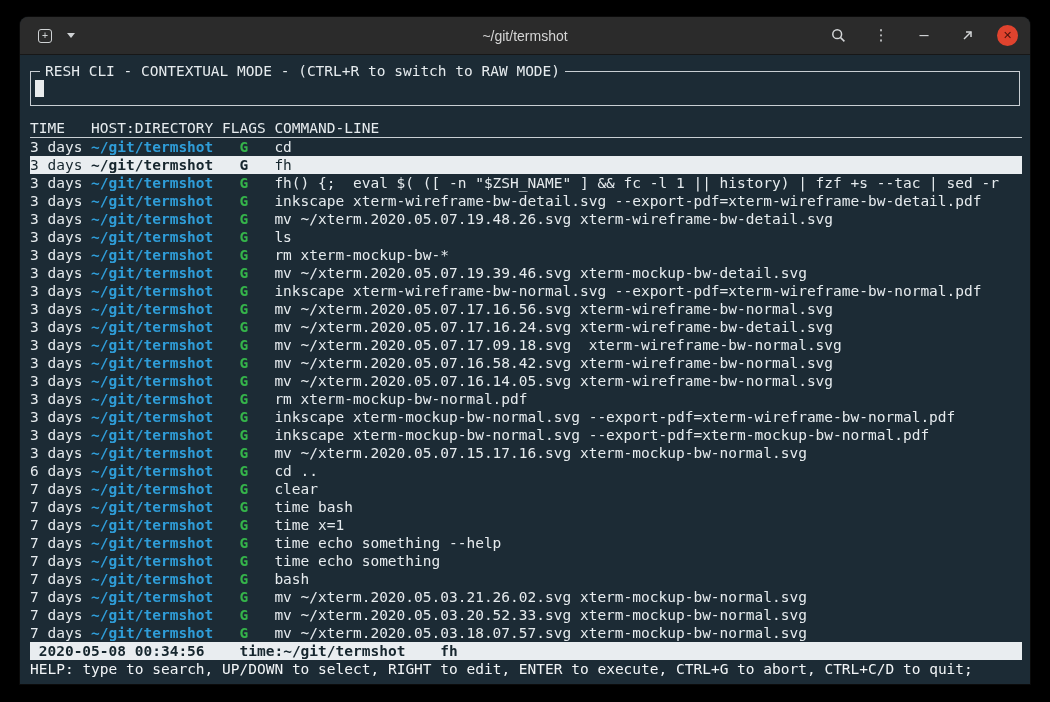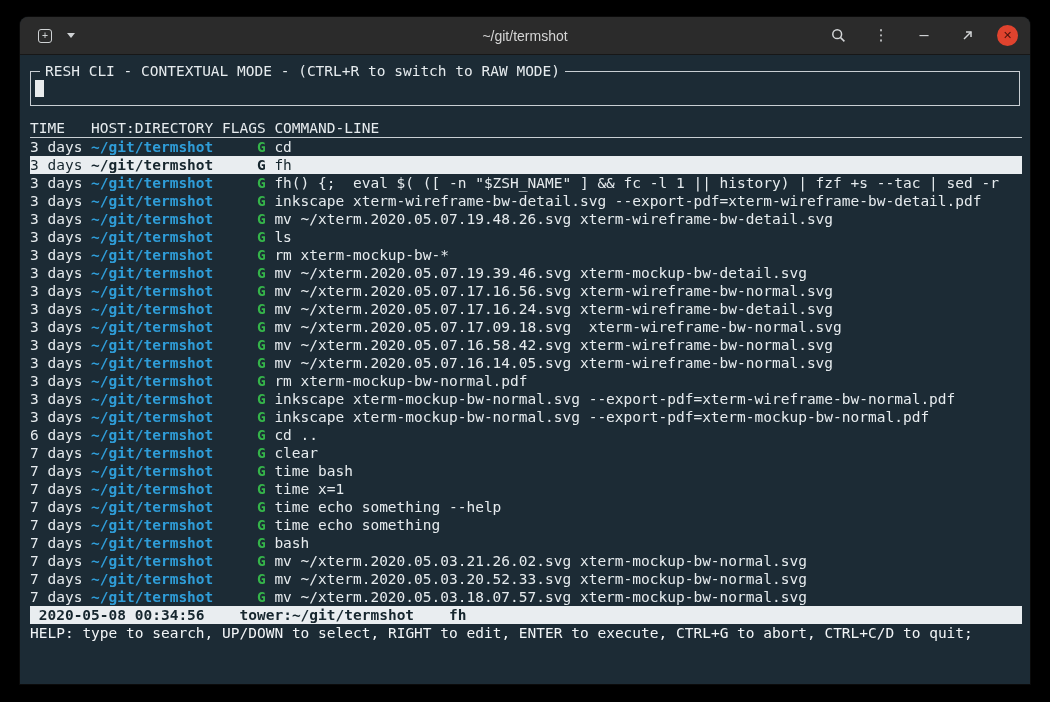--- a/index.html
+++ b/index.html
@@ -80,21 +80,21 @@
     white-space: pre;
   }
   .cursor { position: absolute; left: 4px; top: 8px; width: 9px; height: 17px; background: #e9ebec; }
   .table-header {
     margin-top: 13px;
     border-bottom: 1px solid var(--border, #c9cfd4);
     height: 19px; white-space: nowrap; overflow: hidden;
   }
   .c-time { display: inline-block; width: 6ch; text-align: left; white-space: pre; color: var(--text, #e6ebee); }
   .c-host { display: inline-block; width: 14ch; margin-left: 1ch; white-space: pre; color: var(--host-blue, #2f9dd8); font-weight: bold; }
-  .c-flag { display: inline-block; width: 5ch; margin-left: 1ch; text-align: right; white-space: pre; color: var(--flag-green, #35b44a); font-weight: bold; }
+  .c-flag { display: inline-block; width: 5ch; margin-left: 1ch; text-align: center; white-space: pre; color: var(--flag-green, #35b44a); font-weight: bold; }
   .c-cmd  { margin-left: 1ch; white-space: pre; color: var(--text, #e6ebee); }
   .table-header .c-time, .table-header .c-host, .table-header .c-flag, .table-header .c-cmd {
     color: var(--text, #e6ebee); font-weight: normal;
   }
   .rows { }
   .row { height: 18px; white-space: nowrap; overflow: hidden; }
   .row.selected { background: var(--selection-bg, #e9edf0); }
   .row.selected .c-time, .row.selected .c-host, .row.selected .c-flag, .row.selected .c-cmd {
     color: var(--selection-text, #16262e);
   }
@@ -160,38 +160,40 @@
 
     <div class="rows" id="rows">
         <div class="row"><span class="c-time">3 days</span><span class="c-host">~/git/termshot</span><span class="c-flag">G</span><span class="c-cmd">cd</span></div>
         <div class="row selected"><span class="c-time">3 days</span><span class="c-host">~/git/termshot</span><span class="c-flag">G</span><span class="c-cmd">fh</span></div>
         <div class="row"><span class="c-time">3 days</span><span class="c-host">~/git/termshot</span><span class="c-flag">G</span><span class="c-cmd">fh() {;  eval $( ([ -n "$ZSH_NAME" ] &amp;&amp; fc -l 1 || history) | fzf +s --tac | sed -r</span></div>
         <div class="row"><span class="c-time">3 days</span><span class="c-host">~/git/termshot</span><span class="c-flag">G</span><span class="c-cmd">inkscape xterm-wireframe-bw-detail.svg --export-pdf=xterm-wireframe-bw-detail.pdf</span></div>
         <div class="row"><span class="c-time">3 days</span><span class="c-host">~/git/termshot</span><span class="c-flag">G</span><span class="c-cmd">mv ~/xterm.2020.05.07.19.48.26.svg xterm-wireframe-bw-detail.svg</span></div>
         <div class="row"><span class="c-time">3 days</span><span class="c-host">~/git/termshot</span><span class="c-flag">G</span><span class="c-cmd">ls</span></div>
         <div class="row"><span class="c-time">3 days</span><span class="c-host">~/git/termshot</span><span class="c-flag">G</span><span class="c-cmd">rm xterm-mockup-bw-*</span></div>
         <div class="row"><span class="c-time">3 days</span><span class="c-host">~/git/termshot</span><span class="c-flag">G</span><span class="c-cmd">mv ~/xterm.2020.05.07.19.39.46.svg xterm-mockup-bw-detail.svg</span></div>
+        <div class="row"><span class="c-time">3 days</span><span class="c-host">~/git/termshot</span><span class="c-flag">G</span><span class="c-cmd">inkscape xterm-wireframe-bw-normal.svg --export-pdf=xterm-wireframe-bw-normal.pdf</span></div>
         <div class="row"><span class="c-time">3 days</span><span class="c-host">~/git/termshot</span><span class="c-flag">G</span><span class="c-cmd">mv ~/xterm.2020.05.07.17.16.56.svg xterm-wireframe-bw-normal.svg</span></div>
         <div class="row"><span class="c-time">3 days</span><span class="c-host">~/git/termshot</span><span class="c-flag">G</span><span class="c-cmd">mv ~/xterm.2020.05.07.17.16.24.svg xterm-wireframe-bw-detail.svg</span></div>
         <div class="row"><span class="c-time">3 days</span><span class="c-host">~/git/termshot</span><span class="c-flag">G</span><span class="c-cmd">mv ~/xterm.2020.05.07.17.09.18.svg  xterm-wireframe-bw-normal.svg</span></div>
         <div class="row"><span class="c-time">3 days</span><span class="c-host">~/git/termshot</span><span class="c-flag">G</span><span class="c-cmd">mv ~/xterm.2020.05.07.16.58.42.svg xterm-wireframe-bw-normal.svg</span></div>
         <div class="row"><span class="c-time">3 days</span><span class="c-host">~/git/termshot</span><span class="c-flag">G</span><span class="c-cmd">mv ~/xterm.2020.05.07.16.14.05.svg xterm-wireframe-bw-normal.svg</span></div>
         <div class="row"><span class="c-time">3 days</span><span class="c-host">~/git/termshot</span><span class="c-flag">G</span><span class="c-cmd">rm xterm-mockup-bw-normal.pdf</span></div>
         <div class="row"><span class="c-time">3 days</span><span class="c-host">~/git/termshot</span><span class="c-flag">G</span><span class="c-cmd">inkscape xterm-mockup-bw-normal.svg --export-pdf=xterm-wireframe-bw-normal.pdf</span></div>
         <div class="row"><span class="c-time">3 days</span><span class="c-host">~/git/termshot</span><span class="c-flag">G</span><span class="c-cmd">inkscape xterm-mockup-bw-normal.svg --export-pdf=xterm-mockup-bw-normal.pdf</span></div>
+        <div class="row"><span class="c-time">3 days</span><span class="c-host">~/git/termshot</span><span class="c-flag">G</span><span class="c-cmd">mv ~/xterm.2020.05.07.15.17.16.svg xterm-mockup-bw-normal.svg</span></div>
         <div class="row"><span class="c-time">6 days</span><span class="c-host">~/git/termshot</span><span class="c-flag">G</span><span class="c-cmd">cd ..</span></div>
         <div class="row"><span class="c-time">7 days</span><span class="c-host">~/git/termshot</span><span class="c-flag">G</span><span class="c-cmd">clear</span></div>
         <div class="row"><span class="c-time">7 days</span><span class="c-host">~/git/termshot</span><span class="c-flag">G</span><span class="c-cmd">time bash</span></div>
         <div class="row"><span class="c-time">7 days</span><span class="c-host">~/git/termshot</span><span class="c-flag">G</span><span class="c-cmd">time x=1</span></div>
         <div class="row"><span class="c-time">7 days</span><span class="c-host">~/git/termshot</span><span class="c-flag">G</span><span class="c-cmd">time echo something --help</span></div>
         <div class="row"><span class="c-time">7 days</span><span class="c-host">~/git/termshot</span><span class="c-flag">G</span><span class="c-cmd">time echo something</span></div>
         <div class="row"><span class="c-time">7 days</span><span class="c-host">~/git/termshot</span><span class="c-flag">G</span><span class="c-cmd">bash</span></div>
         <div class="row"><span class="c-time">7 days</span><span class="c-host">~/git/termshot</span><span class="c-flag">G</span><span class="c-cmd">mv ~/xterm.2020.05.03.21.26.02.svg xterm-mockup-bw-normal.svg</span></div>
         <div class="row"><span class="c-time">7 days</span><span class="c-host">~/git/termshot</span><span class="c-flag">G</span><span class="c-cmd">mv ~/xterm.2020.05.03.20.52.33.svg xterm-mockup-bw-normal.svg</span></div>
         <div class="row"><span class="c-time">7 days</span><span class="c-host">~/git/termshot</span><span class="c-flag">G</span><span class="c-cmd">mv ~/xterm.2020.05.03.18.07.57.svg xterm-mockup-bw-normal.svg</span></div>
       </div>
 
-    <div class="statusbar"><span class="st-dt">2020-05-08 00:34:56</span><span class="st-host">tower:~/git/termshot</span><span class="st-cmd">fh</span></div>
+    <div class="statusbar"><span class="st-dt">2020-05-08 00:34:56</span><span class="st-host">time:~/git/termshot</span><span class="st-cmd">fh</span></div>
 
     <div class="helpline">HELP: type to search, UP/DOWN to select, RIGHT to edit, ENTER to execute, CTRL+G to abort, CTRL+C/D to quit;</div>
 
   </div>
 </div>
 
 </body></html>

